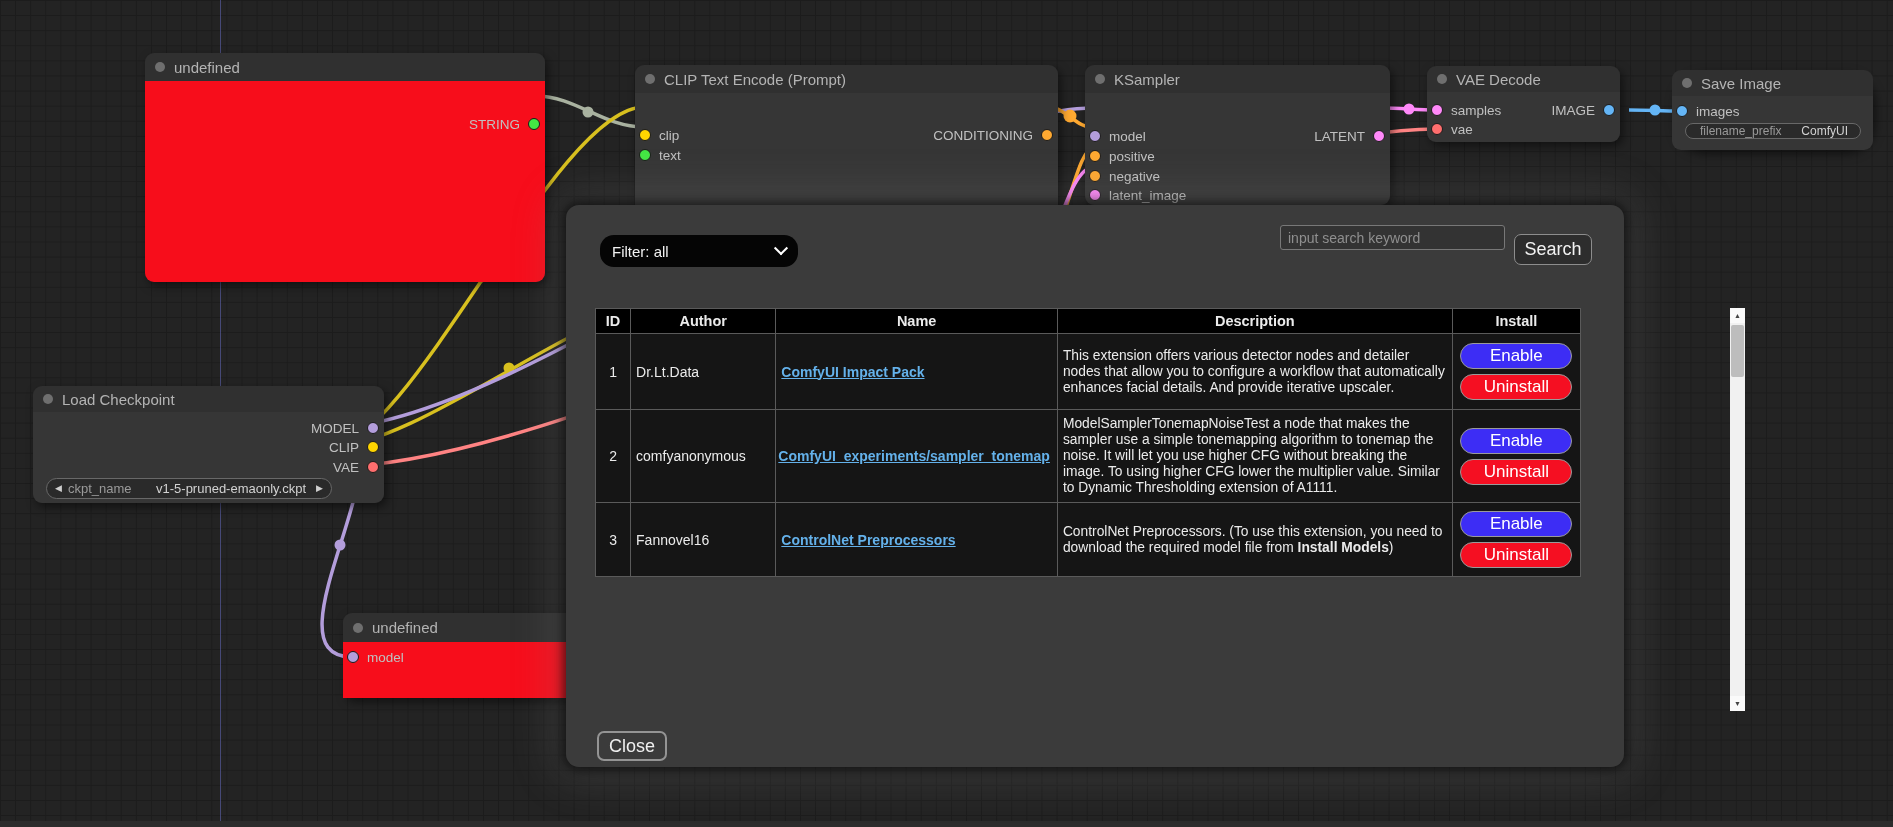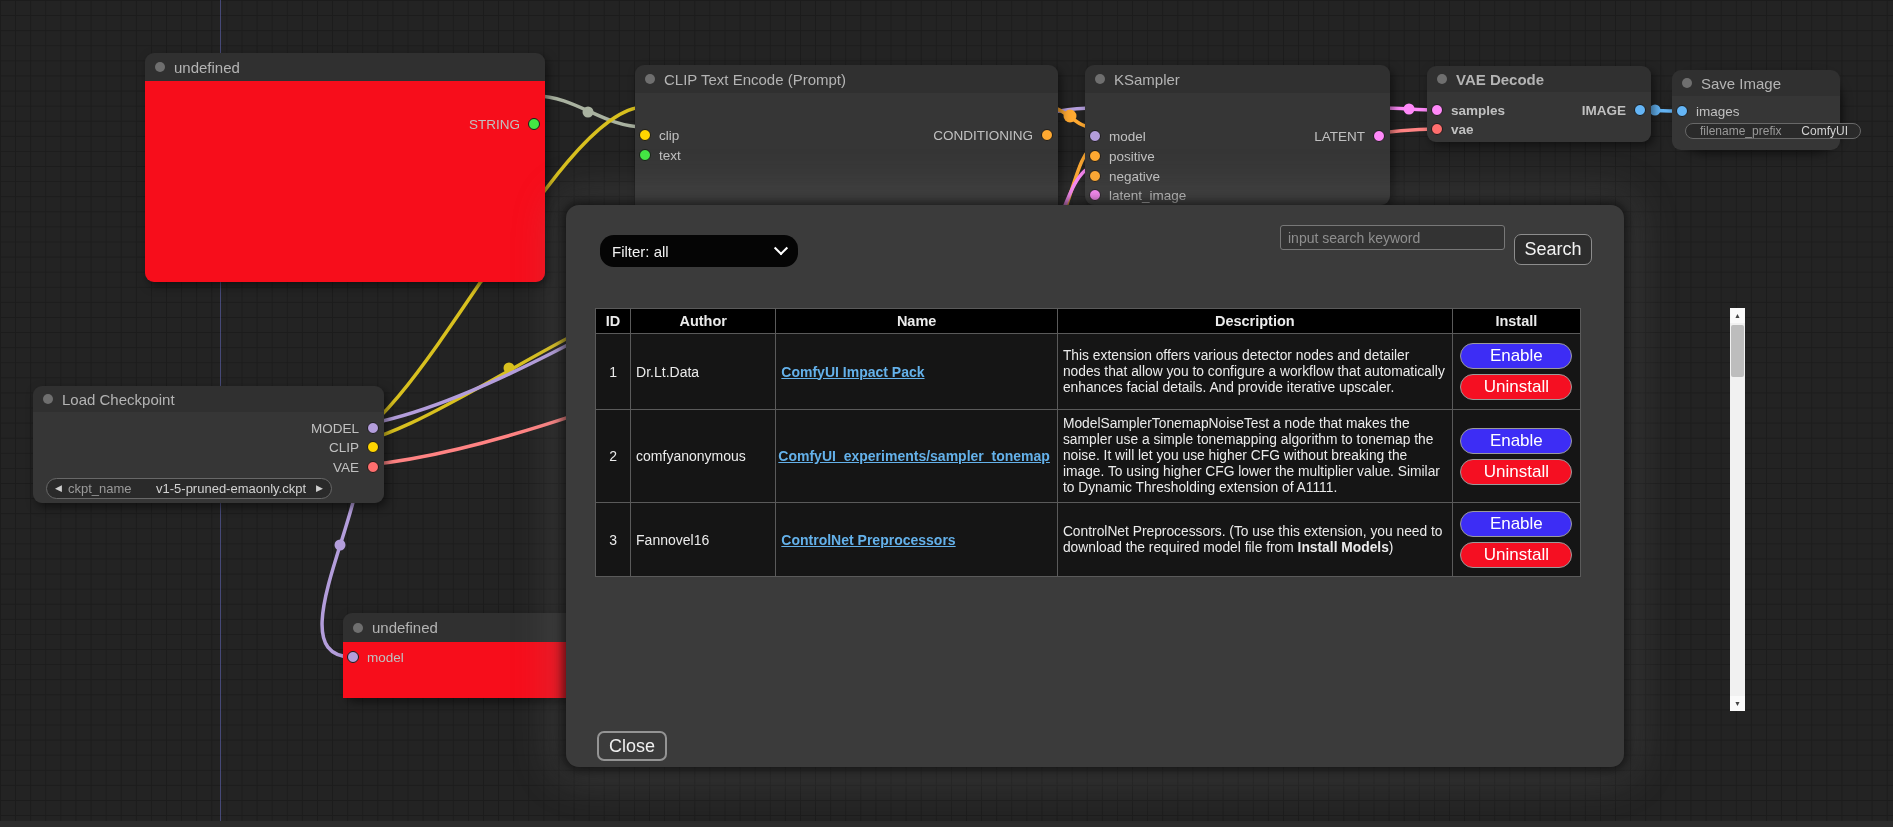--- a/index.html
+++ b/index.html
@@ -163,42 +163,42 @@
       <div class="wpill" style="left:12px;top:113px;width:281px;height:21px;">
         <span class="arr">◀</span>
         <span class="wlabel">seed</span>
         <span class="grow"></span>
         <span class="wval">156680208700286</span>
         <span class="arr">▶</span>
       </div>
     </div>
   </div>
 
-  <div class="node" style="left:1427px;top:66px;width:224px;font-weight:bold;">
+  <div class="node" style="left:1427px;top:66px;width:193px;">
     <div class="thead" style="height:26px;">
       <div class="tdot"></div>
       <span>VAE Decode</span>
     </div>
     <div class="nbody" style="height:50px;">
       <div class="prow in" style="top:10px;">
         <div class="pin c-latent"></div>
         <span>samples</span>
       </div>
       <div class="prow in" style="top:29px;">
         <div class="pin c-vae"></div>
         <span>vae</span>
       </div>
       <div class="prow out" style="top:10px;">
         <div class="pin c-image"></div>
         <span>IMAGE</span>
       </div>
     </div>
   </div>
 
-  <div class="node" style="left:1672px;top:70px;width:168px;border-radius:30px;">
+  <div class="node" style="left:1672px;top:70px;width:201px;border-radius:30px;">
     <div class="thead" style="height:26px;">
       <div class="tdot"></div>
       <span>Save Image</span>
     </div>
     <div class="nbody" style="height:54px;">
       <div class="prow in" style="top:7px;">
         <div class="pin c-image"></div>
         <span>images</span>
       </div>
       <div class="wpill" style="left:13px;top:27px;width:176px;height:16px;font-size:12px;border-radius:9px;">

